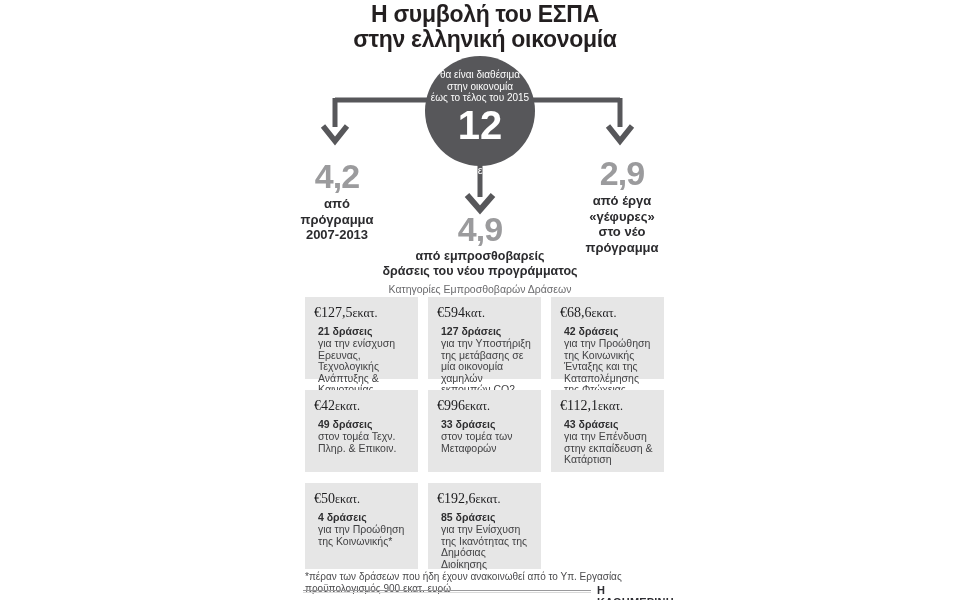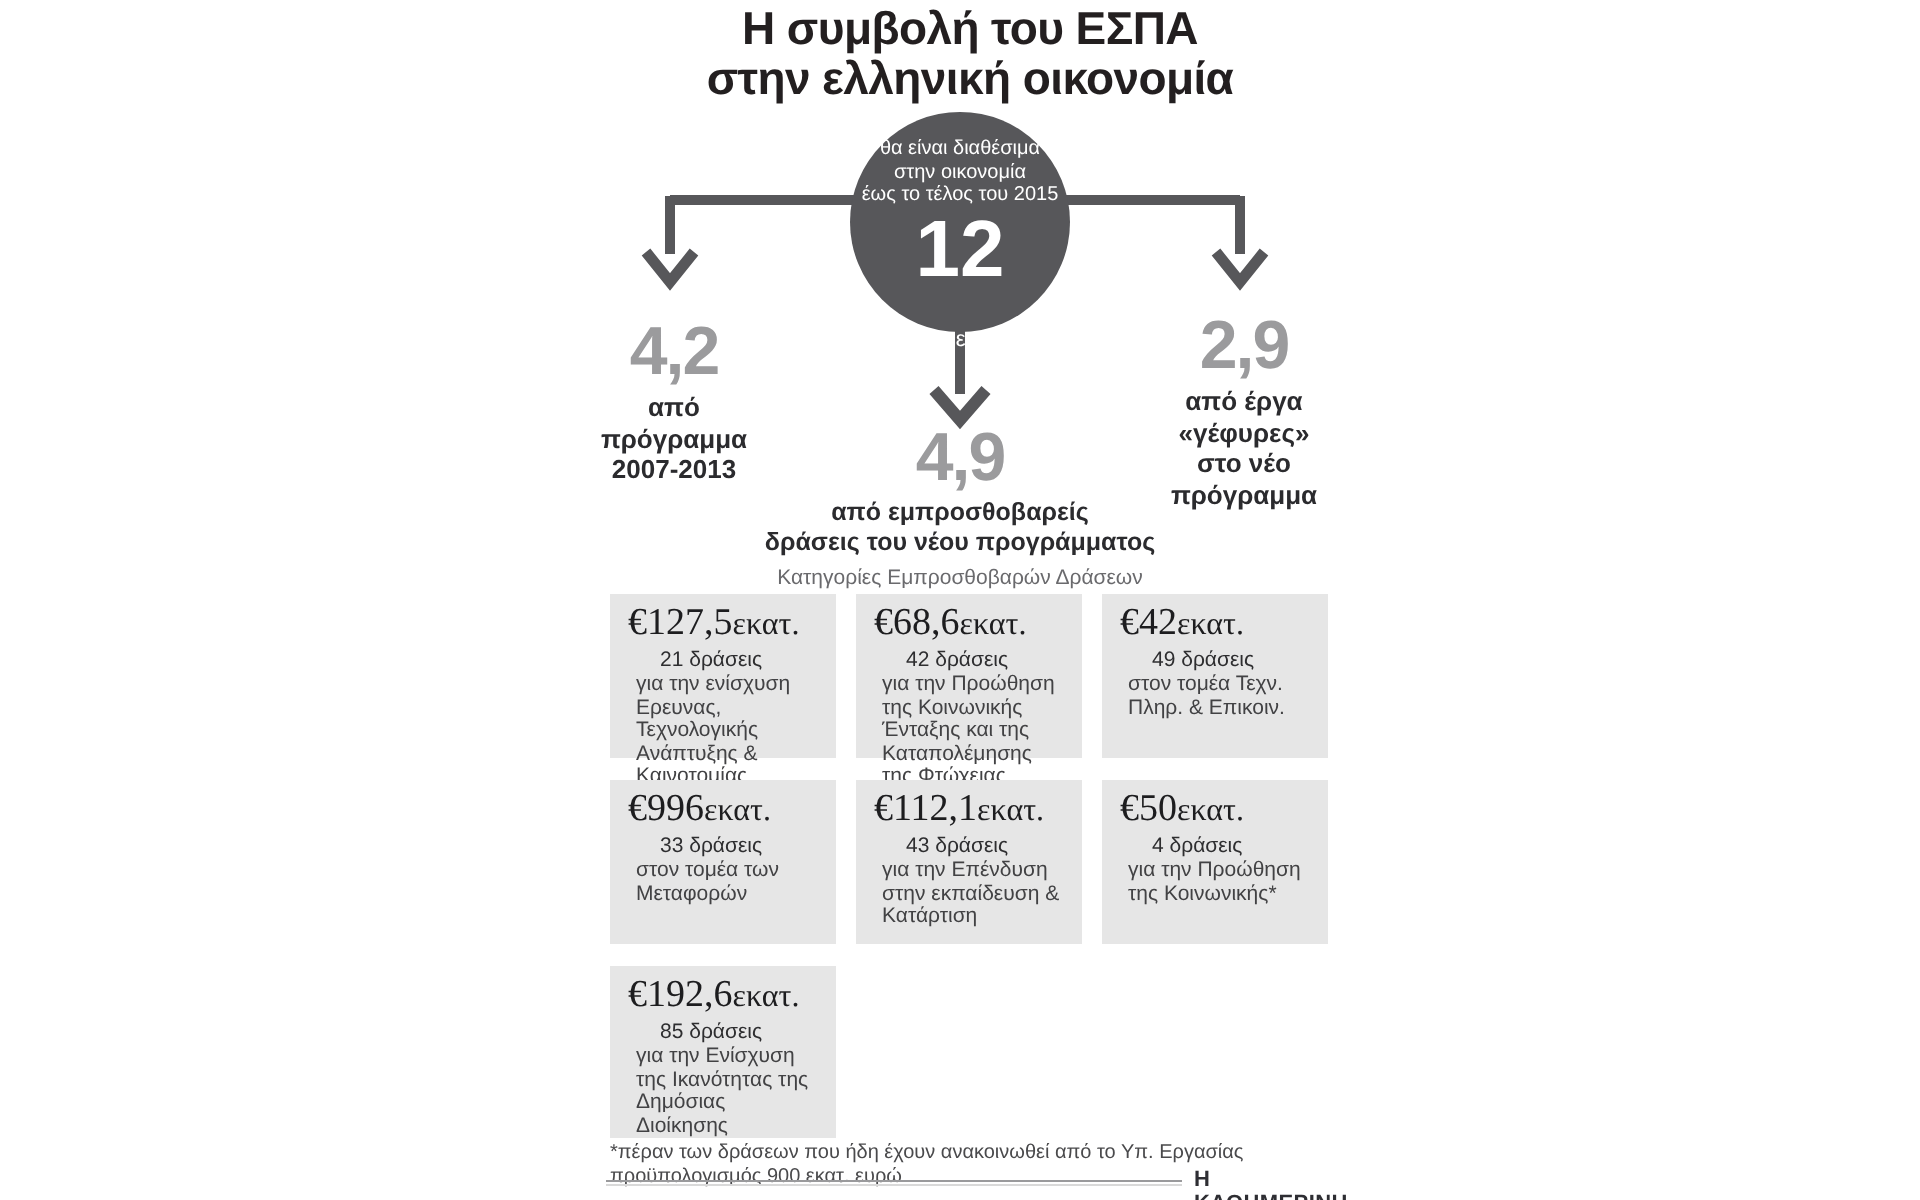--- a/index.html
+++ b/index.html
@@ -44,23 +44,23 @@
   .grid{
     position:absolute;left:305px;top:297px;
     display:grid;grid-template-columns:113px 113px 113px;
     grid-template-rows:82px 82px 86px;gap:11px 10px;
   }
   .box{
     background:#e6e6e6;box-sizing:border-box;padding:5px 9px 4px 9px;
     color:#3a3a3c;
   }
   .box-amount{color:#1d1d1f;font-family:"Liberation Serif", serif;line-height:19px;margin-bottom:2px;}
-  .box-amount .amt{font-size:19px;}
-  .box-amount .unit{font-size:16px;font-family:Liberation Serif, serif;}
-  .box-actions{font-size:10.5px;line-height:12px;font-weight:400;color:#2e2e30;margin-left:16px;}
+  .box-amount .amt{font-size:14px;}
+  .box-amount .unit{font-size:12px;font-family:Liberation Serif, serif;}
+  .box-actions{font-size:10.5px;line-height:12px;font-weight:700;color:#2e2e30;margin-left:4px;}
   .box-desc{font-size:10.5px;line-height:11.5px;color:#424244;margin-left:4px;margin-top:1px;}
 
   
   .footnote{
     position:absolute;left:305px;top:571px;width:340px;
     font-size:10px;line-height:11.5px;color:#4a4a4c;
   }
   .footer-rule{
     position:absolute;left:303px;top:590px;width:288px;height:1px;
     background:#9a9a9c;box-shadow:0 2px 0 #d9d9d9;
@@ -122,20 +122,25 @@
   </div>
 
   <div class="grid">
 
     <div class="box">
       <div class="box-amount"><span class="amt">€127,5</span><span class="unit">εκατ.</span></div>
       <div class="box-actions">21 δράσεις</div>
       <div class="box-desc">για την ενίσχυση Ερευνας, Τεχνολογικής Ανάπτυξης &amp; Καινοτομίας</div>
     </div>
 
+    <div class="box">
+      <div class="box-amount"><span class="amt">€594</span><span class="unit">κατ.</span></div>
+      <div class="box-actions">127 δράσεις</div>
+      <div class="box-desc">για την Υποστήριξη της μετάβασης σε μία οικονομία χαμηλών εκπομπών CO2</div>
+    </div>
 
     <div class="box">
       <div class="box-amount"><span class="amt">€68,6</span><span class="unit">εκατ.</span></div>
       <div class="box-actions">42 δράσεις</div>
       <div class="box-desc">για την Προώθηση της Κοινωνικής Ένταξης και της Καταπολέμησης της Φτώχειας</div>
     </div>
 
     <div class="box">
       <div class="box-amount"><span class="amt">€42</span><span class="unit">εκατ.</span></div>
       <div class="box-actions">49 δράσεις</div>

